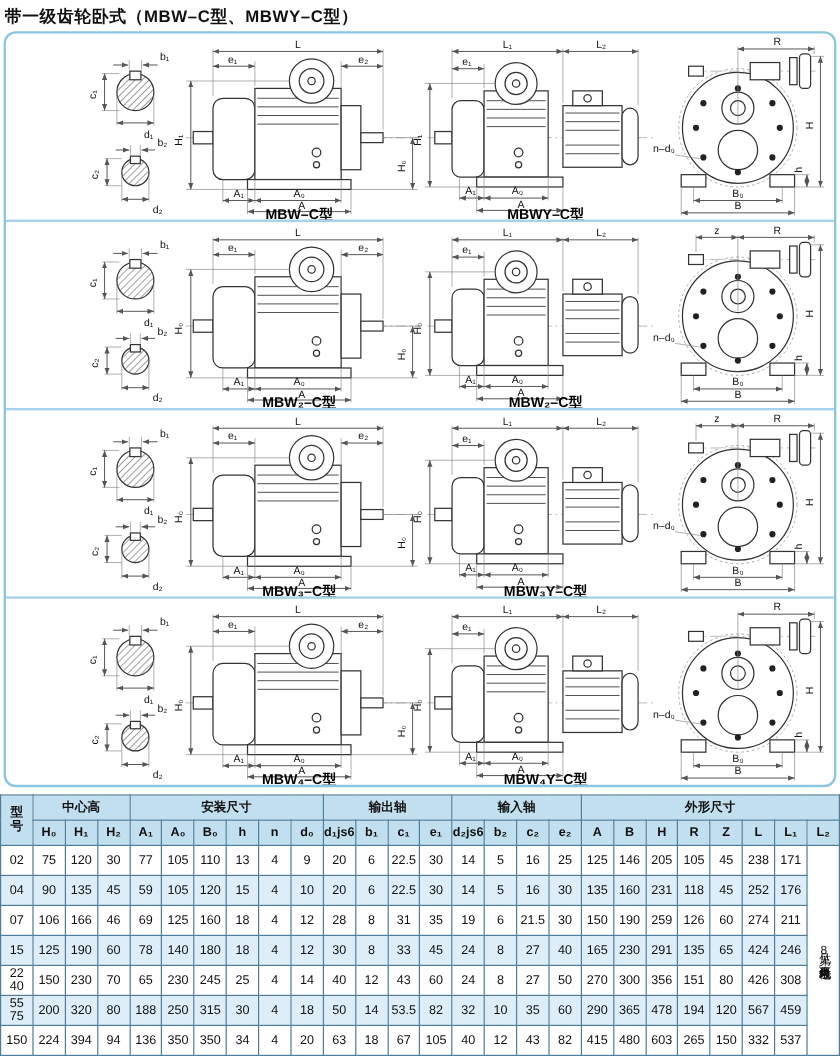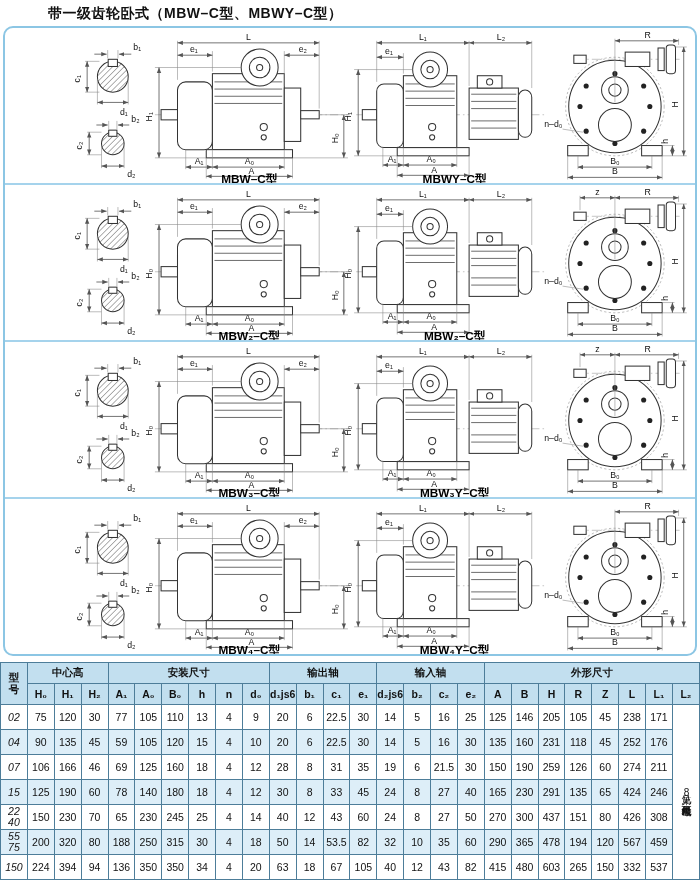--- a/index.html
+++ b/index.html
@@ -1,20 +1,20 @@
 <!DOCTYPE html>
 <html><head>
 <meta charset="utf-8">
 <style>
   html,body{margin:0;padding:0;}
   body{
     width:700px;height:880px;overflow:hidden;background:#ffffff;
     font-family:"Liberation Sans","DejaVu Sans",sans-serif;color:#111;
   }
-  .title{font-size:14px;font-weight:700;padding:5px 5px 3px 4px;letter-spacing:.5px;margin-left:44px;}
+  .title{font-size:14px;font-weight:700;padding:5px 5px 3px 4px;letter-spacing:.5px;}
   .panel{margin:0 3px;border:2px solid #8cc6e4;border-radius:10px;overflow:hidden;background:#fff;}
   .drow{height:155px;border-bottom:2px solid #a5d3ec;}
   .drow:last-child{border-bottom:none;}
   .drow svg{width:100%;height:100%;display:block;}
 
   
   .s   {fill:#ffffff;stroke:#333;stroke-width:1;}
   .sh  {fill:url(#hatch);stroke:#333;stroke-width:1;}
   .rib {fill:none;stroke:#333;stroke-width:.7;}
   .dim {stroke:#555;stroke-width:.8;}
@@ -26,21 +26,21 @@
   .cap {font:700 11.5px "Liberation Sans","DejaVu Sans",sans-serif;fill:#000;text-anchor:middle;}
 
   
   table{width:700px;border-collapse:collapse;margin-top:6px;table-layout:fixed;}
   th,td{border:1px solid #4d7d99;text-align:center;vertical-align:middle;
         font-size:10.5px;padding:1px 0;overflow:hidden;}
   thead th{background:#c2dfef;font-weight:700;height:18px;}
   tbody td{background:#fff;height:22px;}
   tr.alt td{background:#ddeef8;}
   th.model-h{white-space:pre-line;line-height:1.1;}
-  td.model{white-space:pre-line;line-height:1.02;font-style:italic;}
+  td.model{white-space:pre-line;line-height:1.02;}
   td.note{writing-mode:vertical-rl;text-orientation:upright;background:#fff;
           font-size:10px;line-height:1;letter-spacing:0;padding:2px 0;}
 </style>
 </head>
 <body>
 
 <svg width="0" height="0" style="position:absolute" aria-hidden="true">
   <defs>
     <marker id="arrR" viewBox="0 0 8 8" refX="7.5" refY="4" markerWidth="7" markerHeight="7" orient="auto-start-reverse">
       <path d="M0,1 L7.5,4 L0,7 z" fill="#555"></path>
@@ -1005,21 +1005,21 @@
         <td>40</td>
         <td>12</td>
         <td>43</td>
         <td>60</td>
         <td>24</td>
         <td>8</td>
         <td>27</td>
         <td>50</td>
         <td>270</td>
         <td>300</td>
-        <td>437</td>
+        <td>356</td>
         <td>151</td>
         <td>80</td>
         <td>426</td>
         <td>308</td>
       </tr>
       <tr class="alt">
         <td class="model">55
 75</td>
         <td>200</td>
         <td>320</td>

